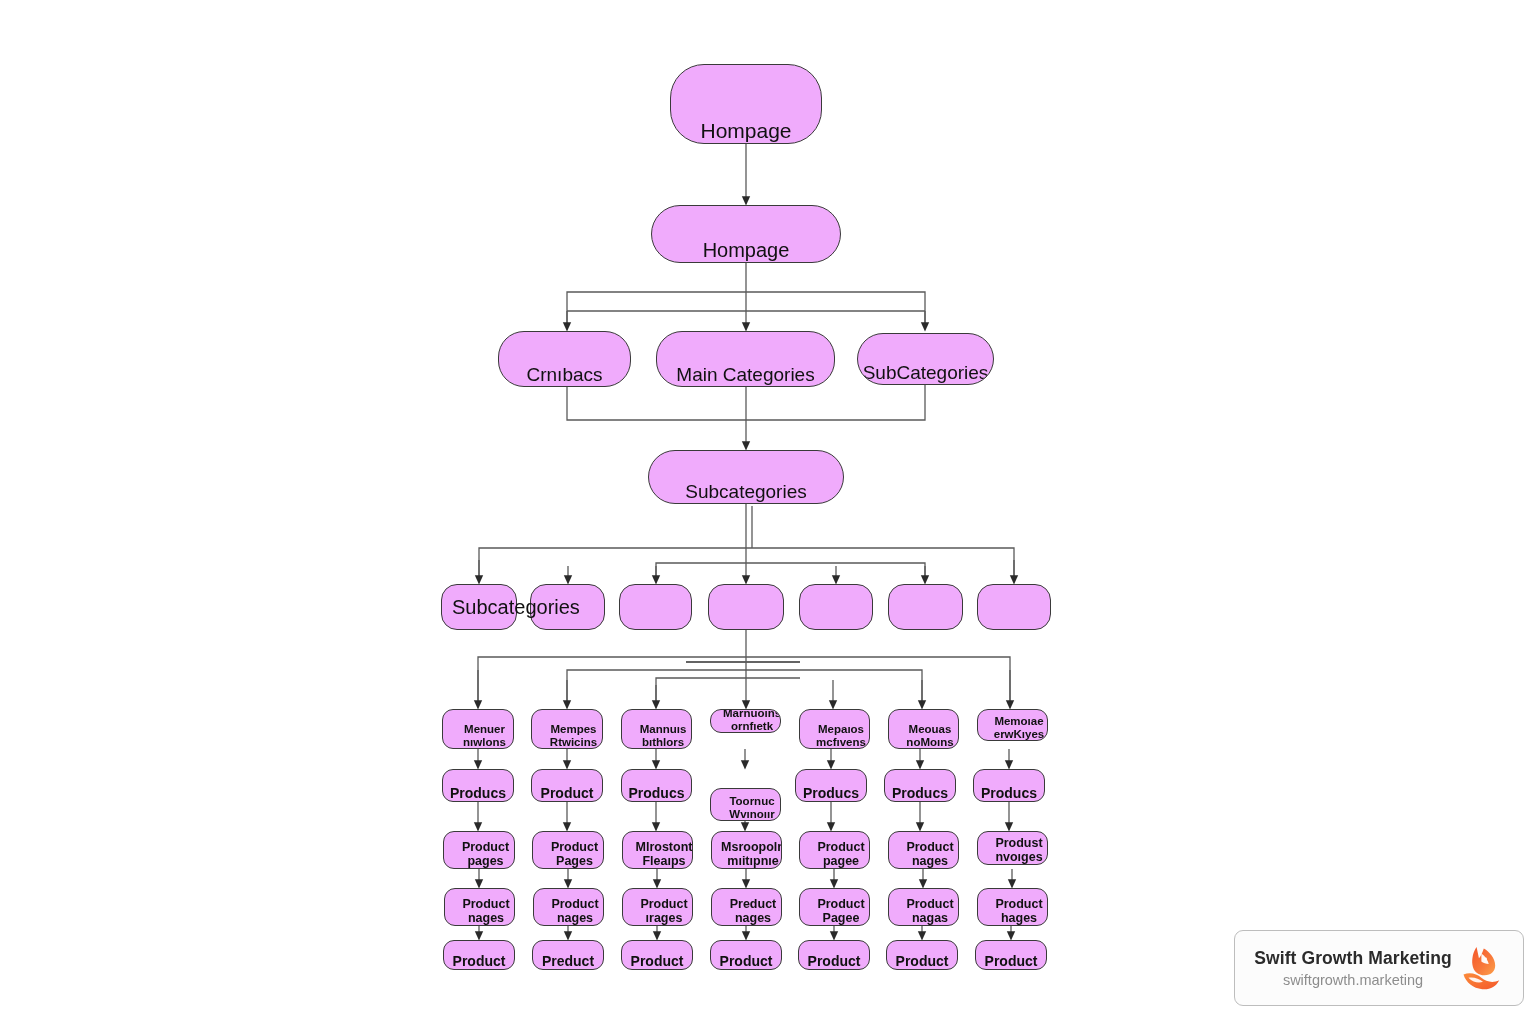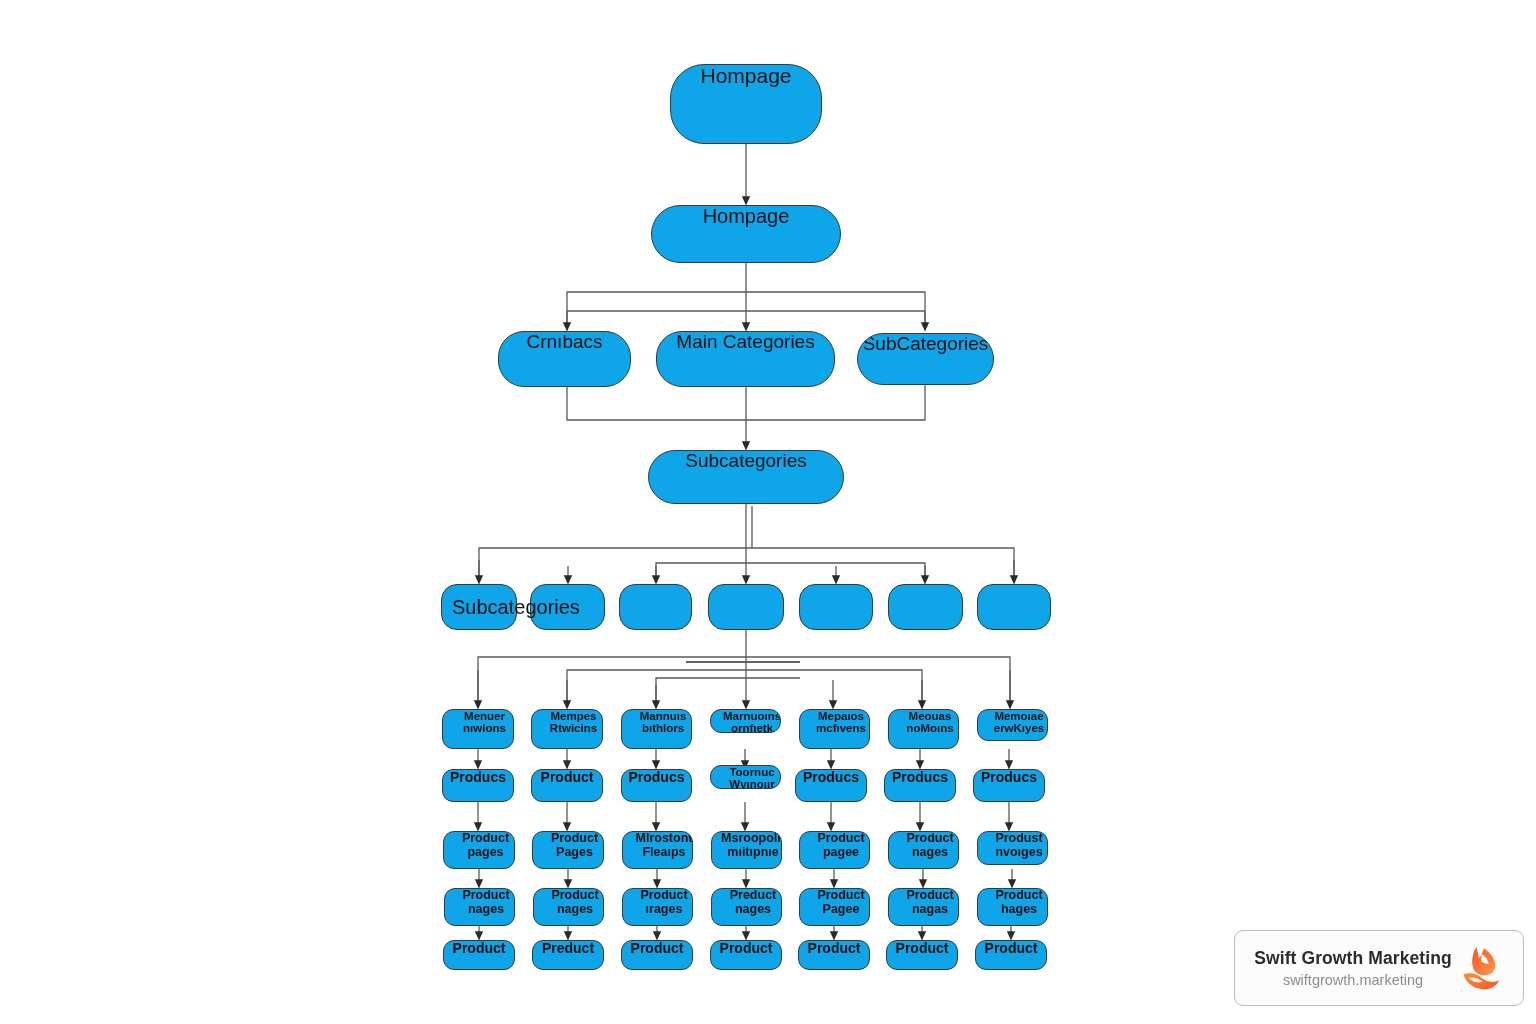--- a/index.html
+++ b/index.html
@@ -9,24 +9,24 @@
     font-family:"Liberation Sans","DejaVu Sans",sans-serif;
     overflow:hidden;
     position:relative;
   }
   #canvas{position:absolute;inset:0;width:1536px;height:1024px;}
   svg.wires{position:absolute;left:0;top:0;width:1536px;height:1024px;pointer-events:none;}
 
   .node{
     position:absolute;
     box-sizing:border-box;
-    background:#0ea5e9;
+    background:#f0abfc;
     border:1.4px solid #3a3a3a;
     display:flex;
-    align-items:flex-start;
+    align-items:flex-end;
     justify-content:center;
     text-align:center;
     color:#111;
     line-height:1.08;
     overflow:hidden;
   }
   .node.l1{border-radius:34px;font-size:21px;}
   .node.l2{border-radius:30px;font-size:20px;}
   .node.l3{border-radius:26px;font-size:19px;}
   .node.l4{border-radius:16px;font-size:19px;}
@@ -222,21 +222,21 @@
 
   <div class="node mid" style="left:442px;top:769px;width:72px;height:33px;">
     <span>Producs</span>
   </div>
   <div class="node mid" style="left:531px;top:769px;width:72px;height:33px;">
     <span>Product</span>
   </div>
   <div class="node mid" style="left:621px;top:769px;width:71px;height:33px;">
     <span>Producs</span>
   </div>
-  <div class="node small" style="left:710px;top:765px;width:71px;height:24px;">
+  <div class="node small" style="left:710px;top:788px;width:71px;height:33px;">
     <span class="two-line">
       <span>Toornuc</span>
       <span>Wvınoıır</span>
     </span>
   </div>
   <div class="node mid" style="left:795px;top:769px;width:72px;height:33px;">
     <span>Producs</span>
   </div>
   <div class="node mid" style="left:884px;top:769px;width:72px;height:33px;">
     <span>Producs</span>

